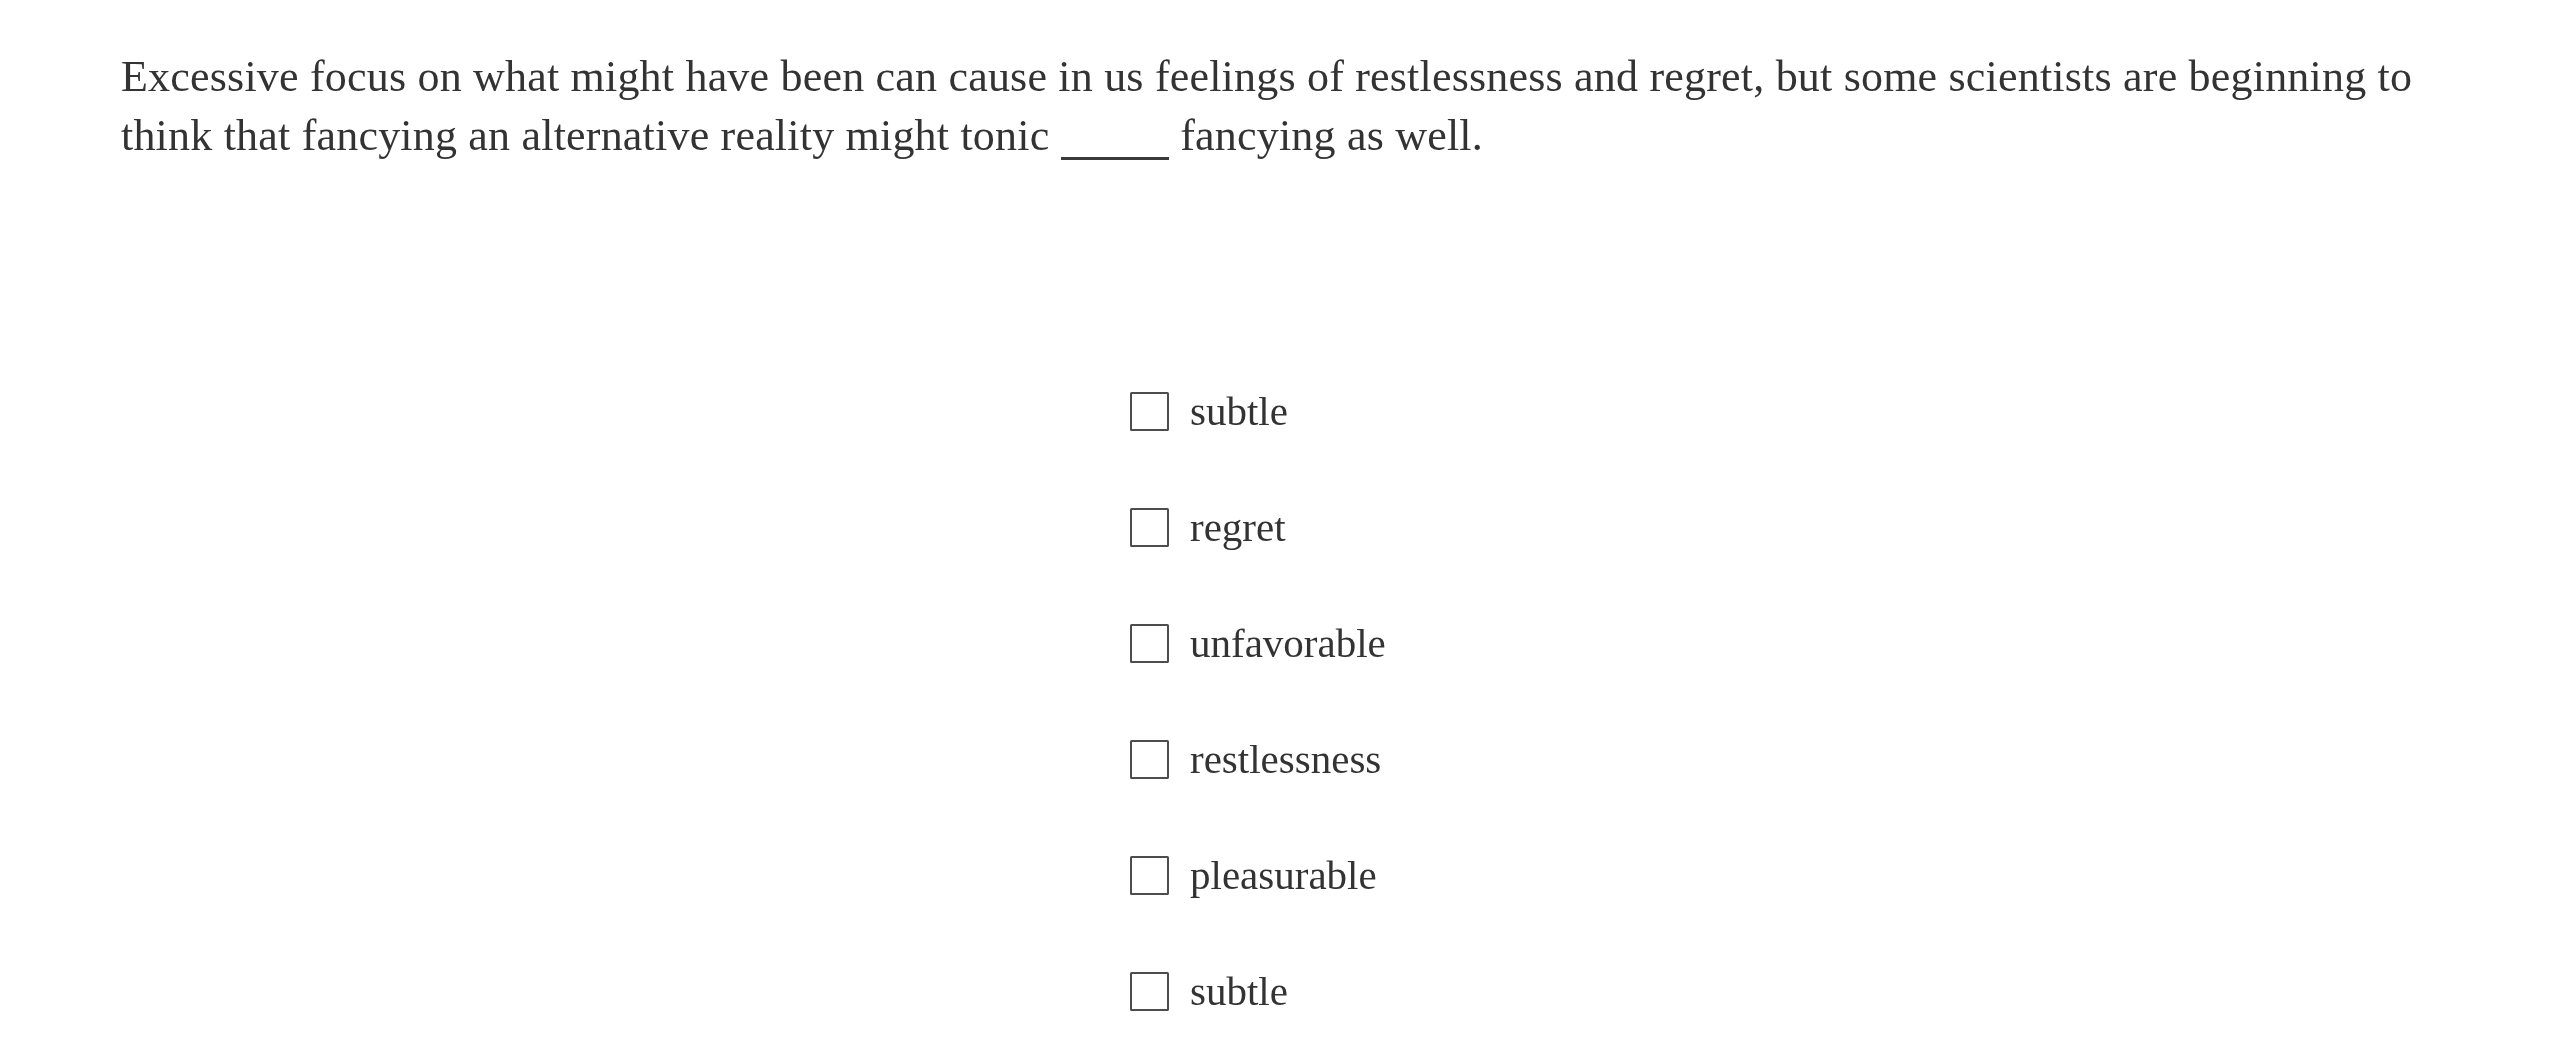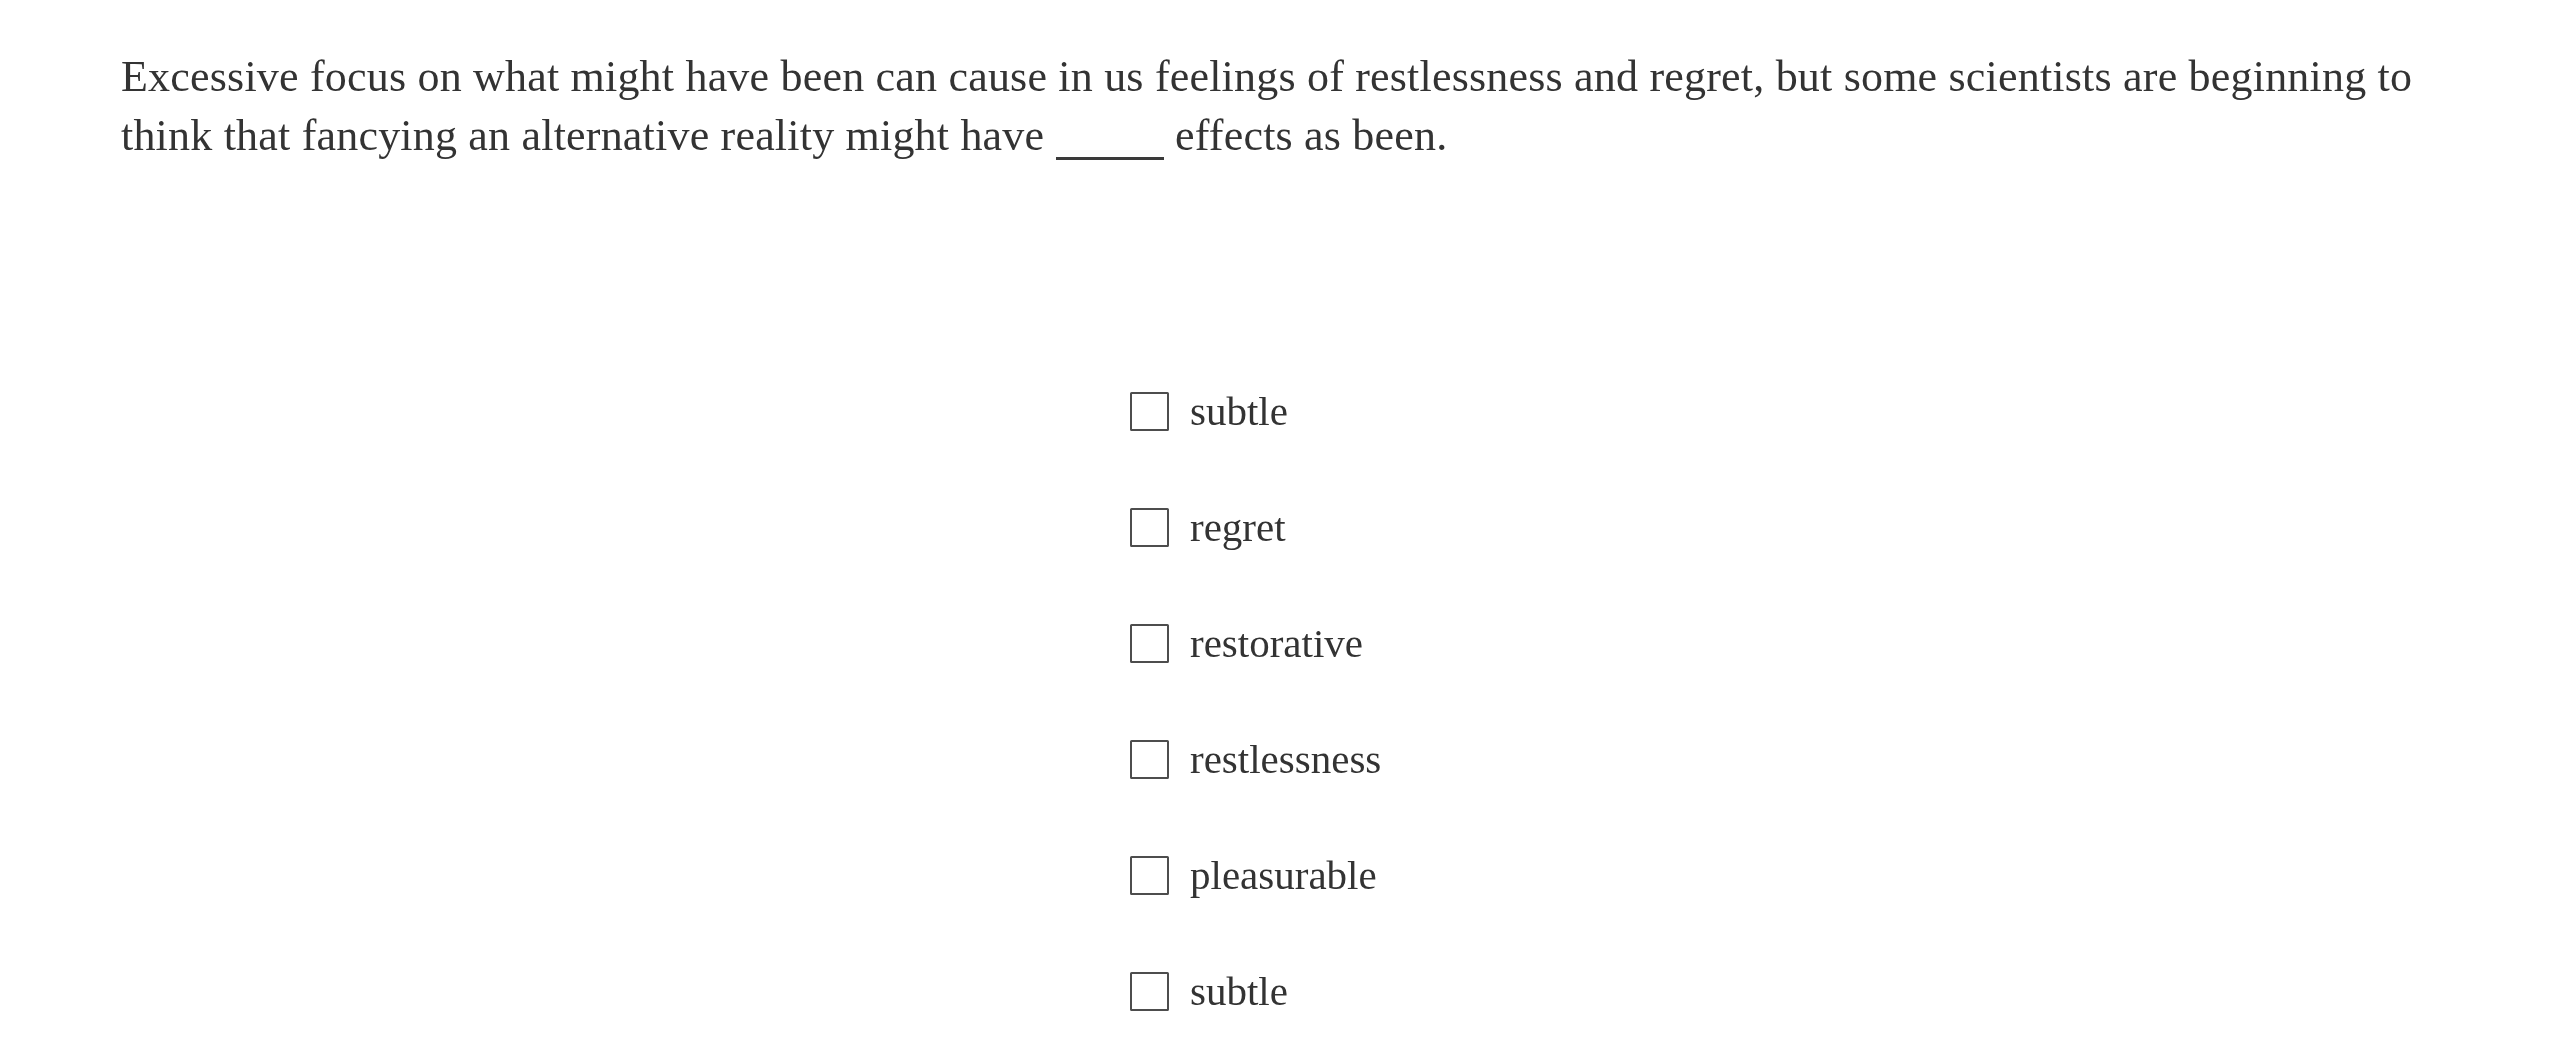--- a/index.html
+++ b/index.html
@@ -60,38 +60,38 @@
     font-size: 41px;
     line-height: 41px;
     white-space: nowrap;
   }
 </style>
 </head>
 <body>
 
 <div class="question">
   <div class="qline">Excessive focus on what might have been can cause in us feelings of restlessness and regret, but some scientists are beginning to</div>
-  <div class="qline"><span>think that fancying an alternative reality might have</span><span class="blank"></span><span>effects as been.</span></div>
+  <div class="qline"><span>think that fancying an alternative reality might tonic</span><span class="blank"></span><span>fancying as well.</span></div>
 </div>
 
 <div class="options">
 
   <div class="option-row">
     <span class="checkbox"></span>
     <span class="option-label">subtle</span>
   </div>
 
   <div class="option-row">
     <span class="checkbox"></span>
     <span class="option-label">regret</span>
   </div>
 
   <div class="option-row">
     <span class="checkbox"></span>
-    <span class="option-label">restorative</span>
+    <span class="option-label">unfavorable</span>
   </div>
 
   <div class="option-row">
     <span class="checkbox"></span>
     <span class="option-label">restlessness</span>
   </div>
 
   <div class="option-row">
     <span class="checkbox"></span>
     <span class="option-label">pleasurable</span>

